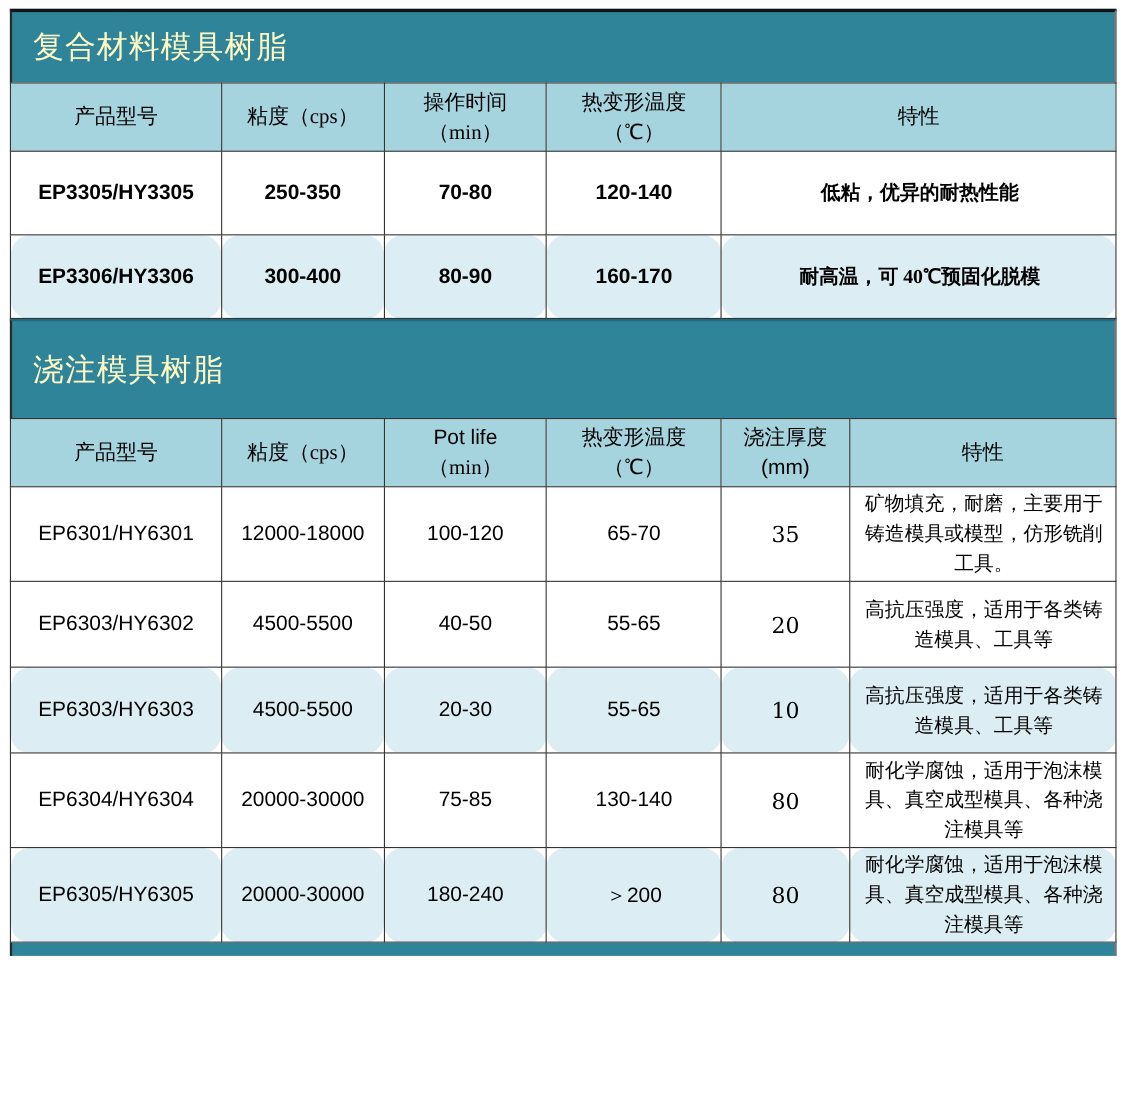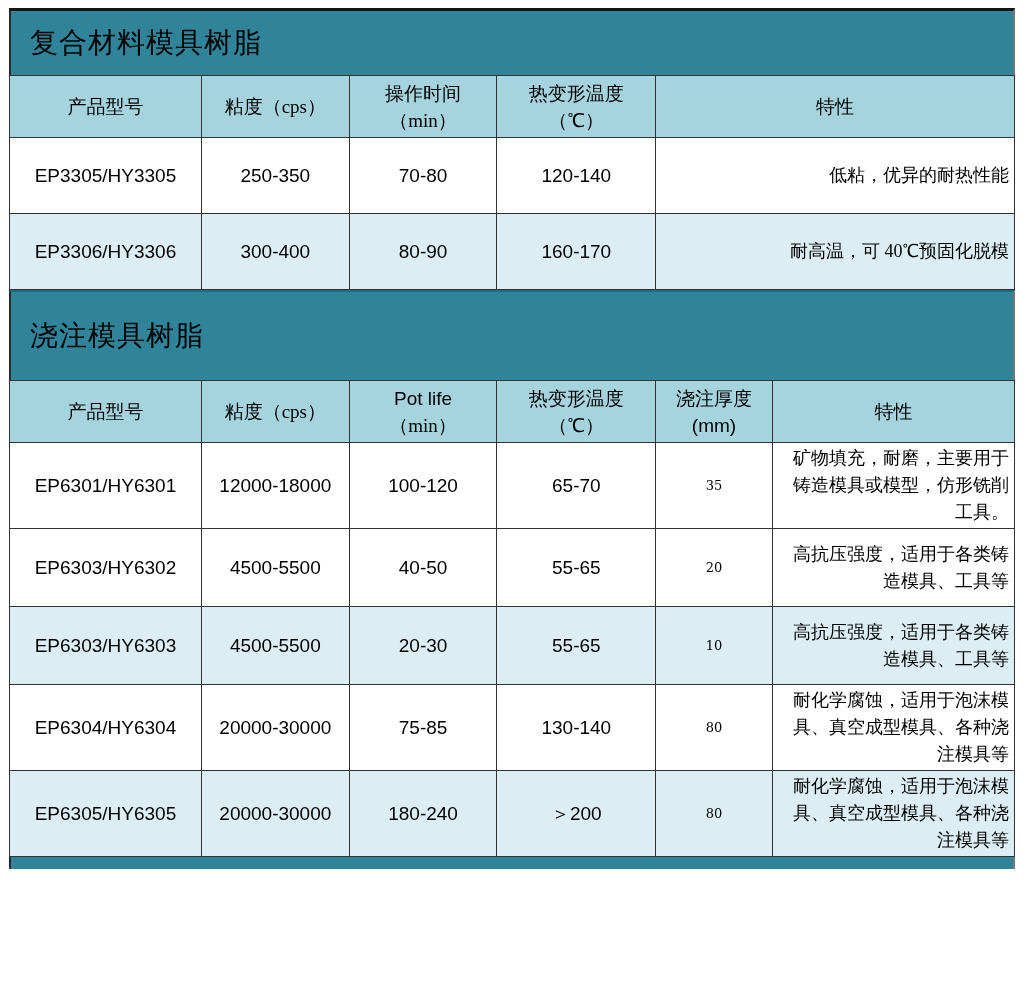--- a/index.html
+++ b/index.html
@@ -11,21 +11,21 @@
     background: #2f8499;
     display: flex; align-items: center;
     box-sizing: border-box;
     padding-left: 19px;
     border-left: 2px solid #2a2a2a;
     border-right: 2px solid #777;
   }
   .band1 { height: 67px; border-top: 3px solid #141414; }
   .band2 { height: 90px; border-top: 2px solid #1f6b7e; }
   .band-title {
-    color: #000000;
+    color: #fef9c3;
     font-family: "Liberation Serif", serif;
     font-size: 28px;
     letter-spacing: 1px;
   }
 
   
   table { border-collapse: collapse; table-layout: fixed; width: 100%; }
   th, td {
     border: 1px solid #333;
     text-align: center;
@@ -36,32 +36,32 @@
   }
   thead th {
     background: #a5d3de;
     font-weight: normal;
     font-family: "Liberation Serif", serif;
     font-size: 19px;
     height: 62px;
     line-height: 27px;
   }
   td { font-size: 19px; background: #ffffff; }
-  tr.alt td { background: #dcedf3; }
-  tr.r76 td { height: 76px; }
+  tr.alt td { background: #dcedf3; border-radius: 17px; }
+  tr.r76 td { height: 76px; font-weight: bold; }
   tr.r78 td { height: 78px; }
   tr.r90 td { height: 86px; }
   td.feature {
-    text-align: right;
+    text-align: center;
     font-family: "Liberation Serif", serif;
     font-size: 18px;
     line-height: 27px;
     padding: 2px 5px 2px 7px;
   }
-  td.serifnum { font-family: "DejaVu Serif", serif; font-size: 13px; }
+  td.serifnum { font-family: "DejaVu Serif", serif; font-size: 20px; }
 
   .bottom-bar {
     height: 12px;
     background: #2f8499;
     border-left: 2px solid #2a2a2a;
     border-right: 2px solid #777;
   }
 </style>
 </head>
 <body>

